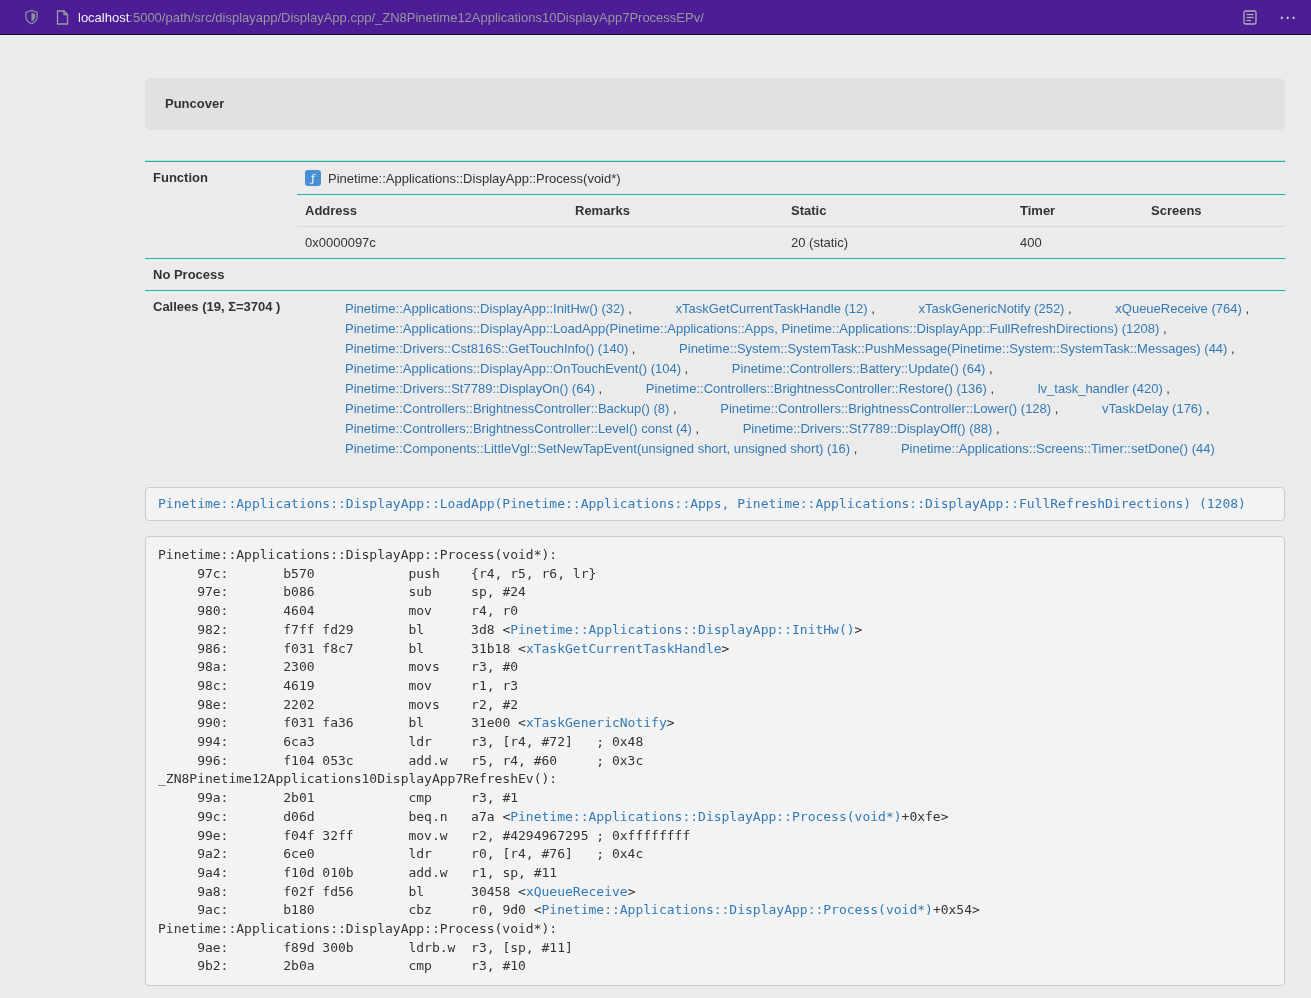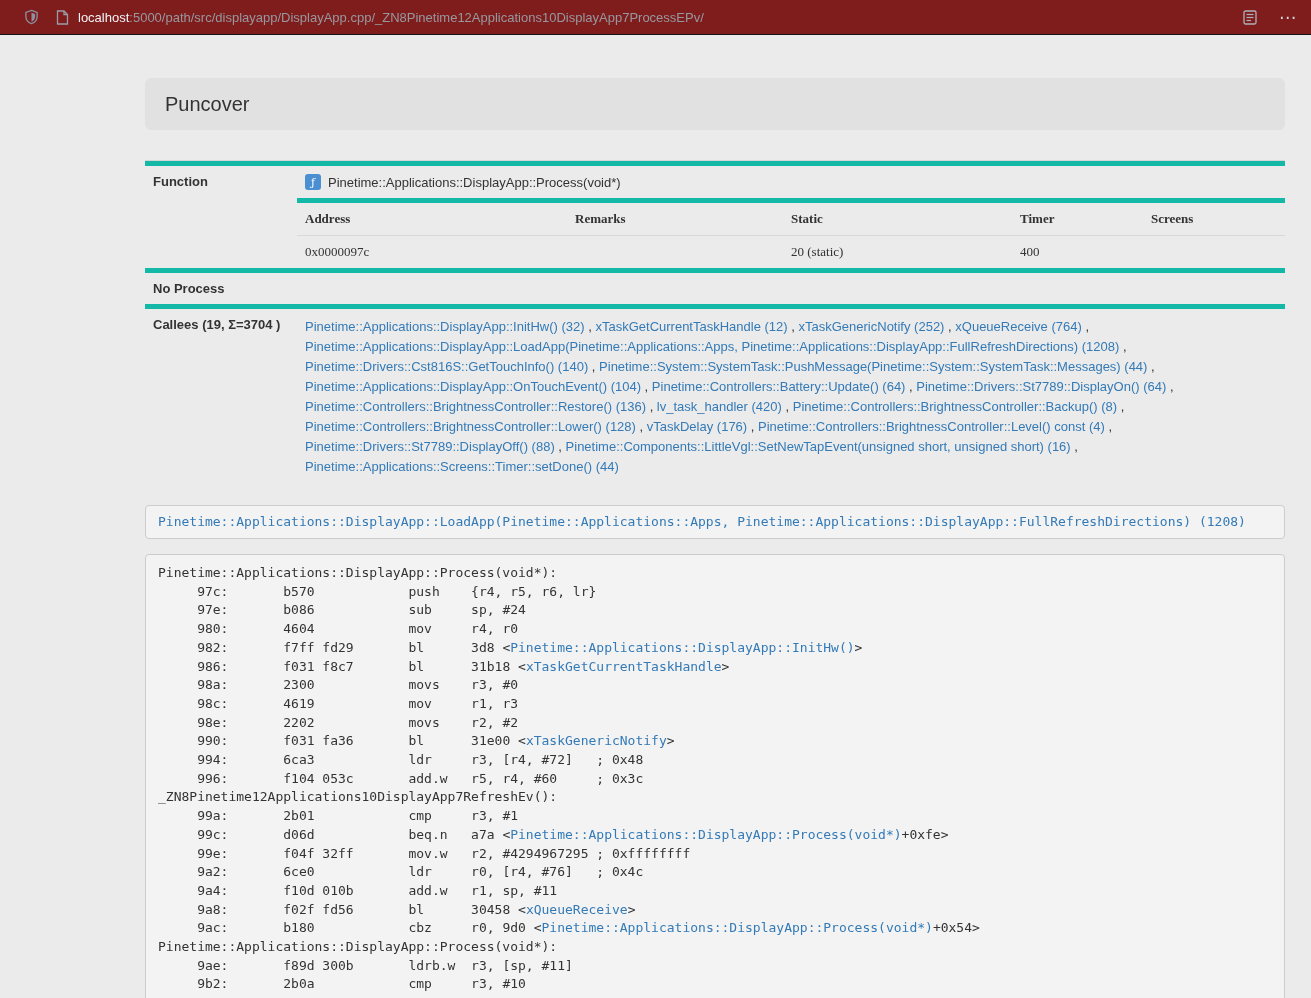--- a/index.html
+++ b/index.html
@@ -8,80 +8,80 @@
     background: #ebebeb;
     font-family: "Liberation Sans", "DejaVu Sans", sans-serif;
     color: #333;
     font-size: 13px;
   }
   a { color: #337ab7; text-decoration: none; cursor: pointer; }
 
   
   .chrome {
     height: 35px;
-    background: #7f1d1d;
+    background: #4c1d95;
     border-bottom: 1px solid #11121a;
     display: flex;
     align-items: center;
   }
   .chrome-left { display: flex; align-items: center; gap: 13px; padding-left: 22px; }
   .chrome-icon { display: inline-flex; align-items: center; justify-content: center; width: 18px; height: 18px; }
   .url-text { margin-left: 7px; font-size: 13px; color: #97989f; white-space: nowrap; }
   .url-text .host { color: #f3f4f6; }
   .chrome-spacer { flex: 1; }
   .chrome-right { display: flex; align-items: center; gap: 20px; padding-right: 14px; }
   .menu-dots { color: #d5d6da; font-size: 17px; line-height: 1; letter-spacing: 1px; }
 
   
   .container { width: 1140px; margin: 43px 0 0 145px; }
 
   .jumbotron {
     background: #e1e1e1;
     border-radius: 6px;
     padding: 15px 20px;
   }
-  .jumbotron h1 { font-size: 20px; font-weight: 400; color: #333; line-height: 22px; }
+  .jumbotron h1 { font-size: 13px; font-weight: 700; color: #333; line-height: 22px; }
 
   hr.rule { border: 0; border-top: 1px solid #d6d6d6; margin: 30px 0 0 0; }
 
   .breadcrumb { margin: 21px 0 13px 2px; font-size: 15px; }
   .breadcrumb a.root { font-weight: bold; }
   .breadcrumb .sep { color: #555; padding: 0 5px; }
   .breadcrumb .suffix { color: #333; }
 
   
   table.main { width: 100%; border-collapse: collapse; font-size: 13px; }
   table.main > tbody > tr > th,
   table.main > tbody > tr > td {
-    border-top: 5px solid #14b8a6;
+    border-top: 1px solid #14b8a6;
     padding: 8px;
     text-align: left;
     vertical-align: top;
   }
   table.main th.rowhead { width: 152px; font-weight: bold; }
-  table.main td.nested-cell { padding: 0; font-family: Liberation Serif, serif; }
+  table.main td.nested-cell { padding: 0; }
 
   .func-line { display: flex; align-items: center; gap: 7px; }
   .func-icon {
     display: inline-flex; align-items: center; justify-content: center;
     width: 16px; height: 16px; border-radius: 3px;
     background: #4a8fd2; color: #fff; font-size: 11px;
     font-family: "DejaVu Serif", serif; flex: 0 0 16px;
   }
 
   table.stats { width: 100%; border-collapse: collapse; font-size: 13px; }
   table.stats th, table.stats td { text-align: left; padding: 8px; font-weight: normal; }
   table.stats thead th { font-weight: bold; border-bottom: 1px solid #d8d8d8; }
   col.c-address { width: 270px; }
   col.c-remarks { width: 216px; }
   col.c-stack   { width: 229px; }
   col.c-code    { width: 131px; }
 
   .callees { line-height: 20px; }
-  .callees a { white-space: nowrap; }
+  .callees a { white-space: nowrap; margin-left: 40px; }
   .callees .csep { color: #333; }
 
   
   pre.box {
     background: #f3f3f3;
     border: 1px solid #ccc;
     border-radius: 4px;
     font-family: "DejaVu Sans Mono", "Liberation Mono", monospace;
     font-size: 13px;
     color: #333;

